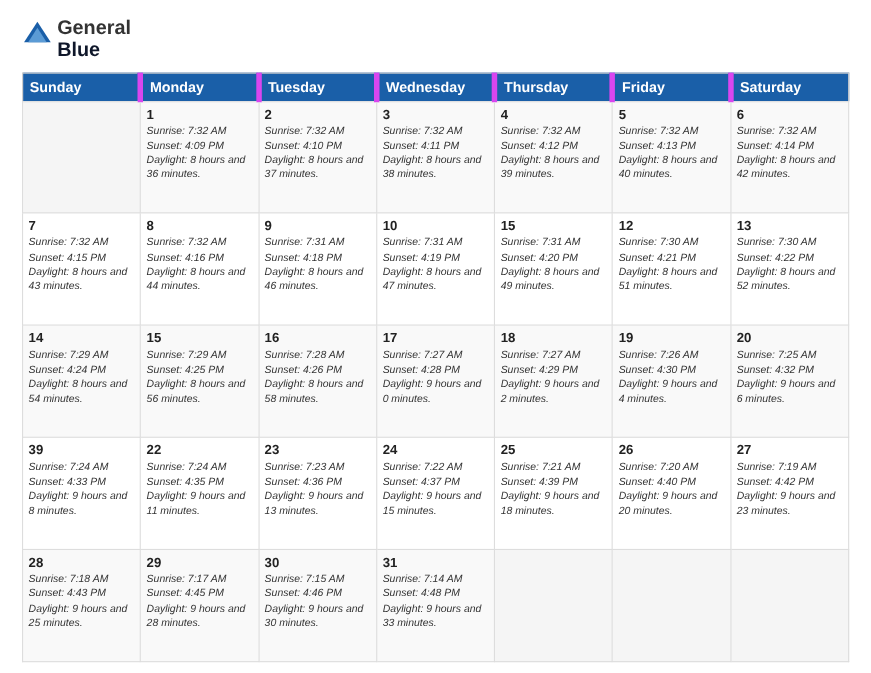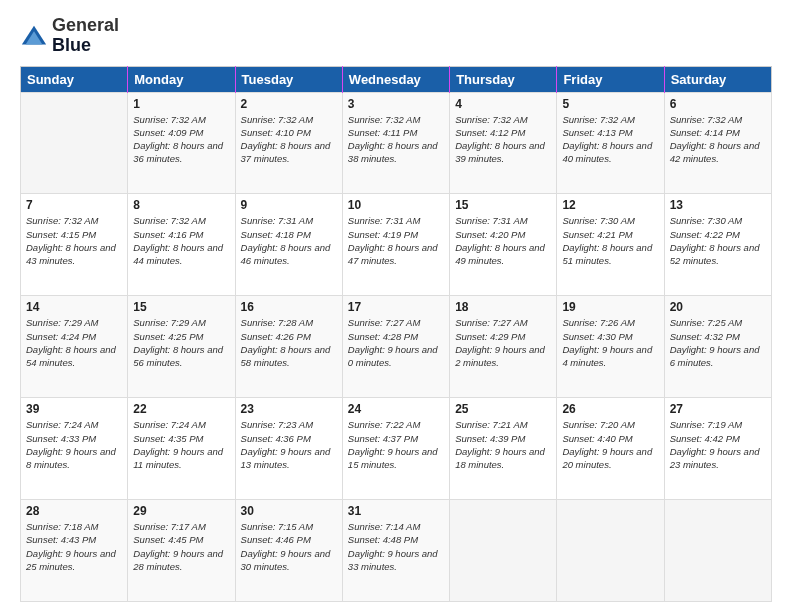--- a/index.html
+++ b/index.html
@@ -18,21 +18,21 @@
       flex-direction: column;
     }
     .header {
       display: flex;
       justify-content: space-between;
       align-items: flex-start;
       margin-bottom: 10px;
     }
     .logo {
       display: flex;
-      align-items: center;
+      align-items: flex-start;
       gap: 4px;
     }
     .logo-text {
       font-size: 18px;
       font-weight: bold;
       line-height: 1.1;
     }
     .logo-general { color: #333; }
     .logo-blue { color: #0f172a; }
     .logo-icon {
@@ -61,21 +61,21 @@
       width: 100%;
       table-layout: fixed;
     }
     .calendar thead tr th {
       background-color: #1a5fa8;
       color: #fff;
       text-align: left;
       padding: 5px 6px;
       font-size: 13px;
       font-weight: bold;
-      border-right: 1px solid #d946ef;
+      border-right: 5px solid #d946ef;
     }
     .calendar thead tr th:last-child {
       border-right: none;
     }
     .calendar tbody tr td {
       border: 1px solid #ddd;
       vertical-align: top;
       padding: 4px 5px;
       font-size: 10px;
       color: #333;

